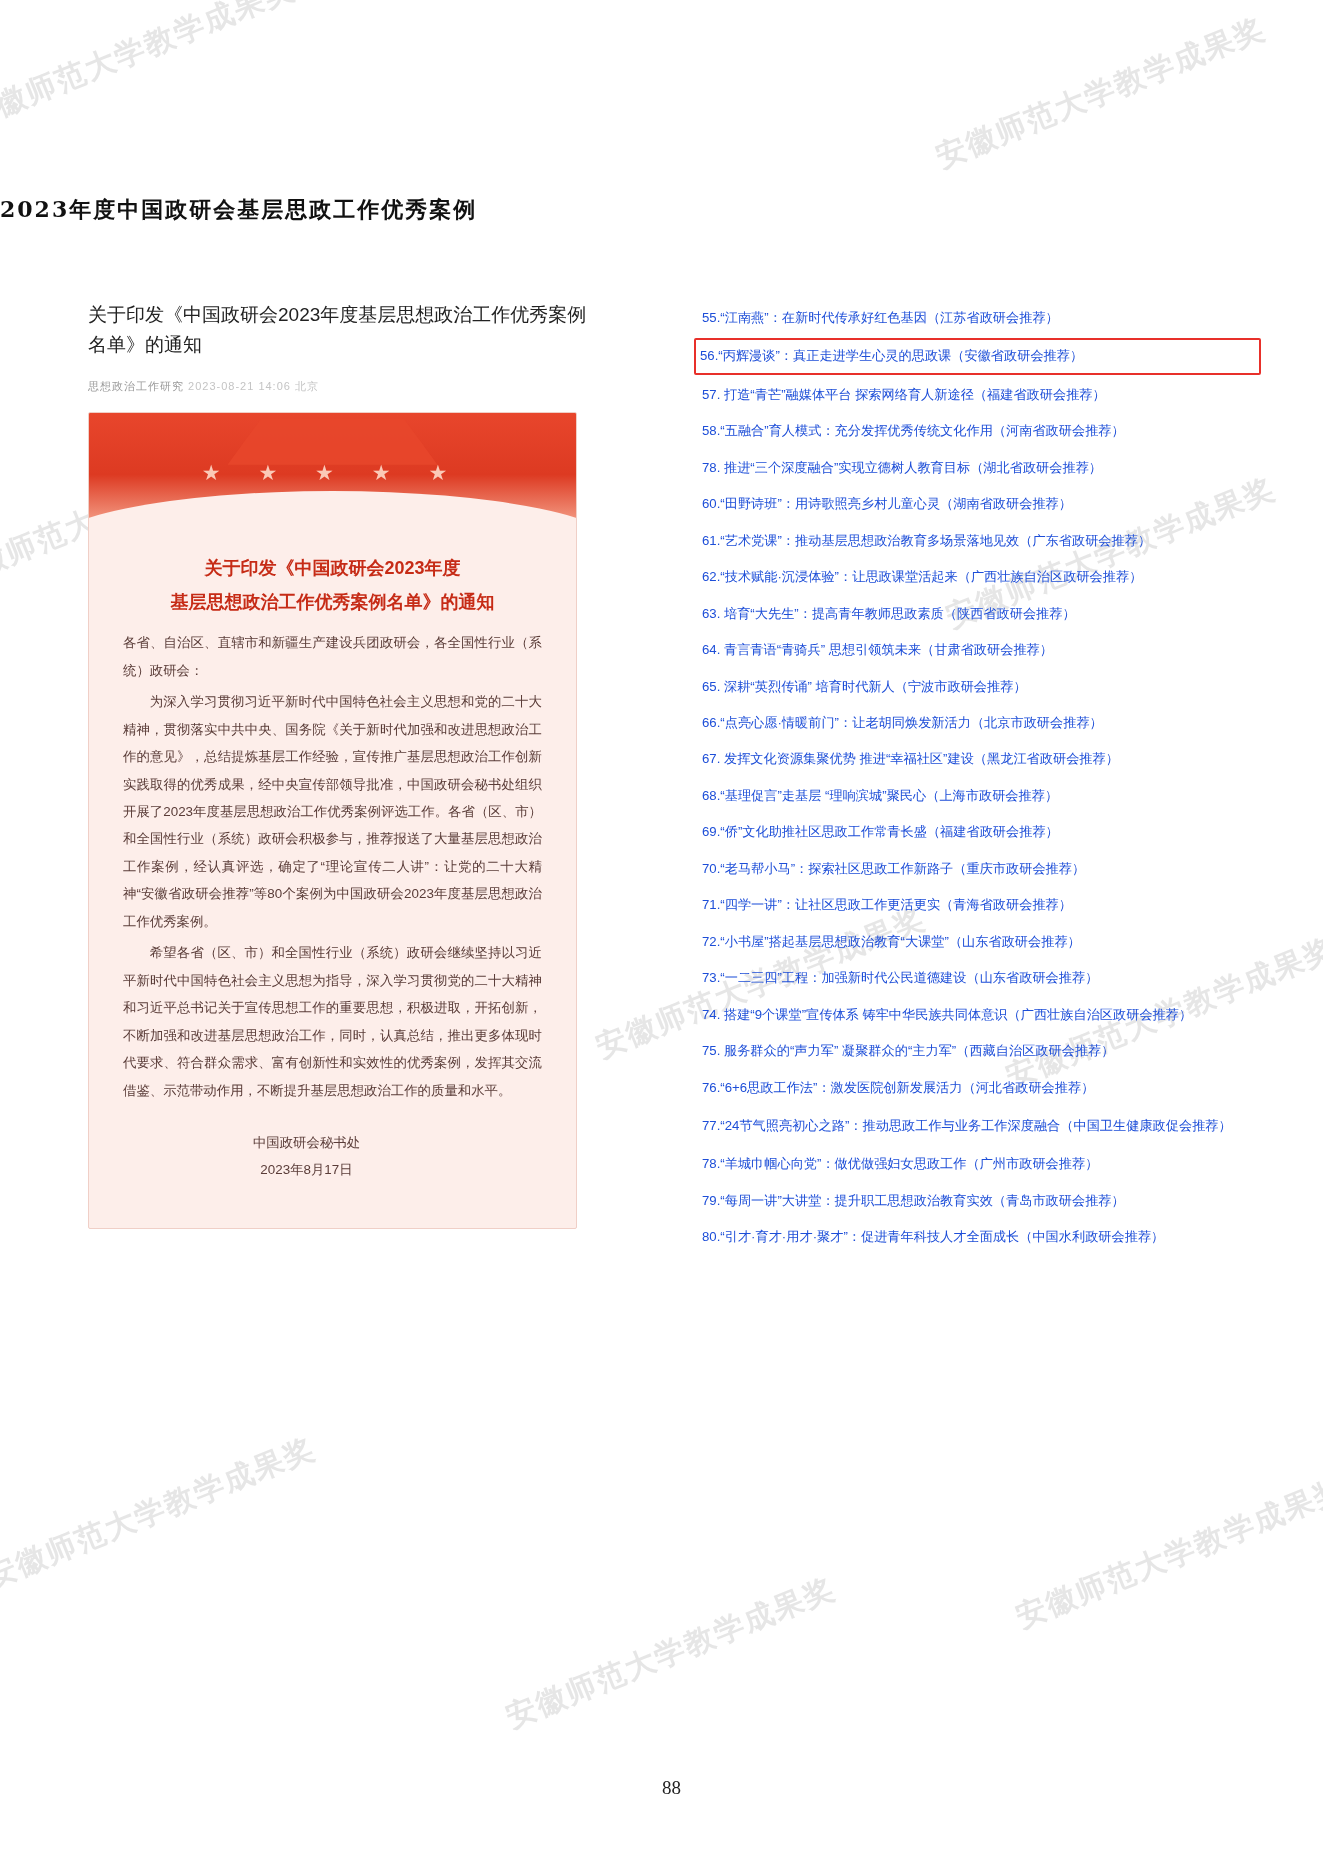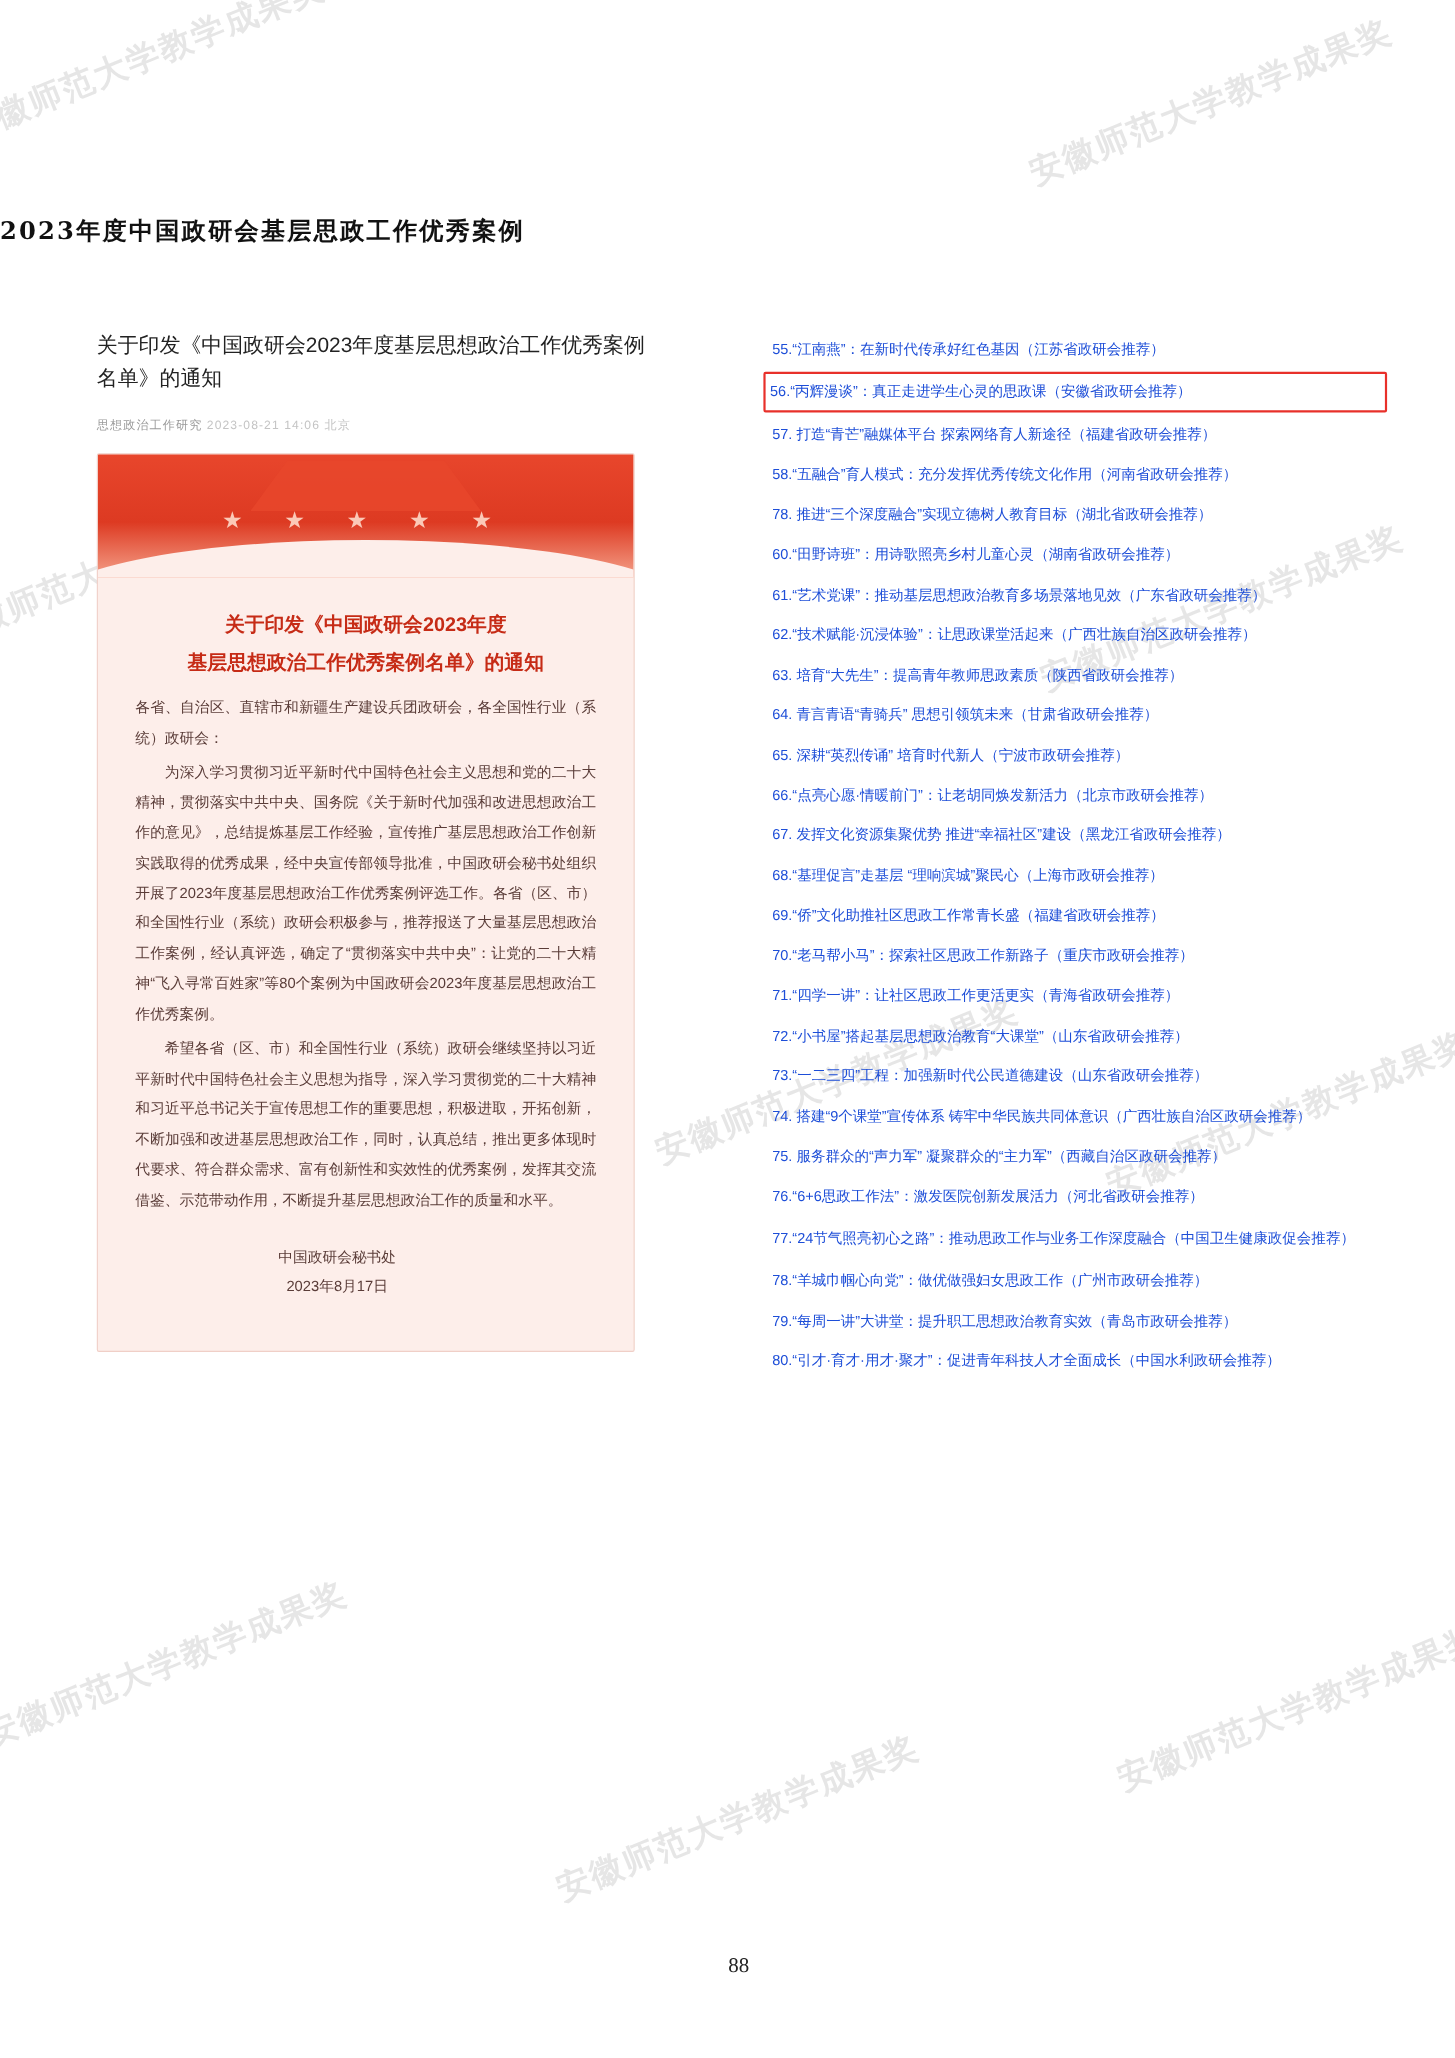--- a/index.html
+++ b/index.html
@@ -216,21 +216,21 @@
         <div class="wave"></div>
       </div>
 
       <div class="inner-title">
         <div>关于印发《中国政研会2023年度</div>
         <div>基层思想政治工作优秀案例名单》的通知</div>
       </div>
 
       <div class="body">
         <p>各省、自治区、直辖市和新疆生产建设兵团政研会，各全国性行业（系统）政研会：</p>
-        <p class="ind">为深入学习贯彻习近平新时代中国特色社会主义思想和党的二十大精神，贯彻落实中共中央、国务院《关于新时代加强和改进思想政治工作的意见》，总结提炼基层工作经验，宣传推广基层思想政治工作创新实践取得的优秀成果，经中央宣传部领导批准，中国政研会秘书处组织开展了2023年度基层思想政治工作优秀案例评选工作。各省（区、市）和全国性行业（系统）政研会积极参与，推荐报送了大量基层思想政治工作案例，经认真评选，确定了“贯彻落实中共中央”：让党的二十大精神“飞入寻常百姓家”等80个案例为中国政研会2023年度基层思想政治工作优秀案例。</p>
+        <p class="ind">为深入学习贯彻习近平新时代中国特色社会主义思想和党的二十大精神，贯彻落实中共中央、国务院《关于新时代加强和改进思想政治工作的意见》，总结提炼基层工作经验，宣传推广基层思想政治工作创新实践取得的优秀成果，经中央宣传部领导批准，中国政研会秘书处组织开展了2023年度基层思想政治工作优秀案例评选工作。各省（区、市）和全国性行业（系统）政研会积极参与，推荐报送了大量基层思想政治工作案例，经认真评选，确定了“理论宣传二人讲”：让党的二十大精神“安徽省政研会推荐”等80个案例为中国政研会2023年度基层思想政治工作优秀案例。</p>
         <p class="ind">希望各省（区、市）和全国性行业（系统）政研会继续坚持以习近平新时代中国特色社会主义思想为指导，深入学习贯彻党的二十大精神和习近平总书记关于宣传思想工作的重要思想，积极进取，开拓创新，不断加强和改进基层思想政治工作，同时，认真总结，推出更多体现时代要求、符合群众需求、富有创新性和实效性的优秀案例，发挥其交流借鉴、示范带动作用，不断提升基层思想政治工作的质量和水平。</p>
       </div>
 
       <div class="sign">
         <div>中国政研会秘书处</div>
         <div>2023年8月17日</div>
       </div>
     </div>
   </div>
 

